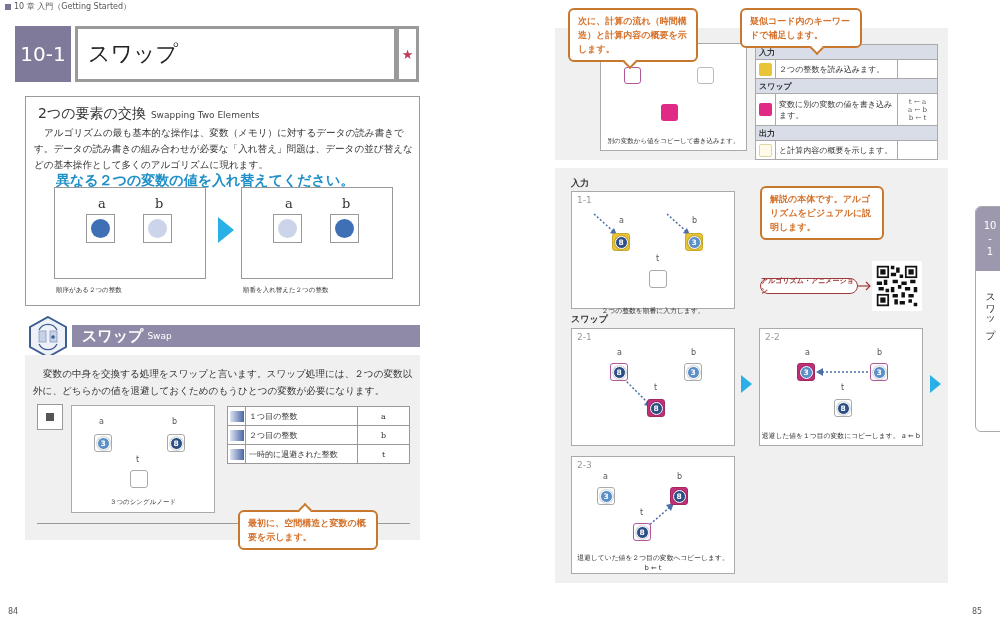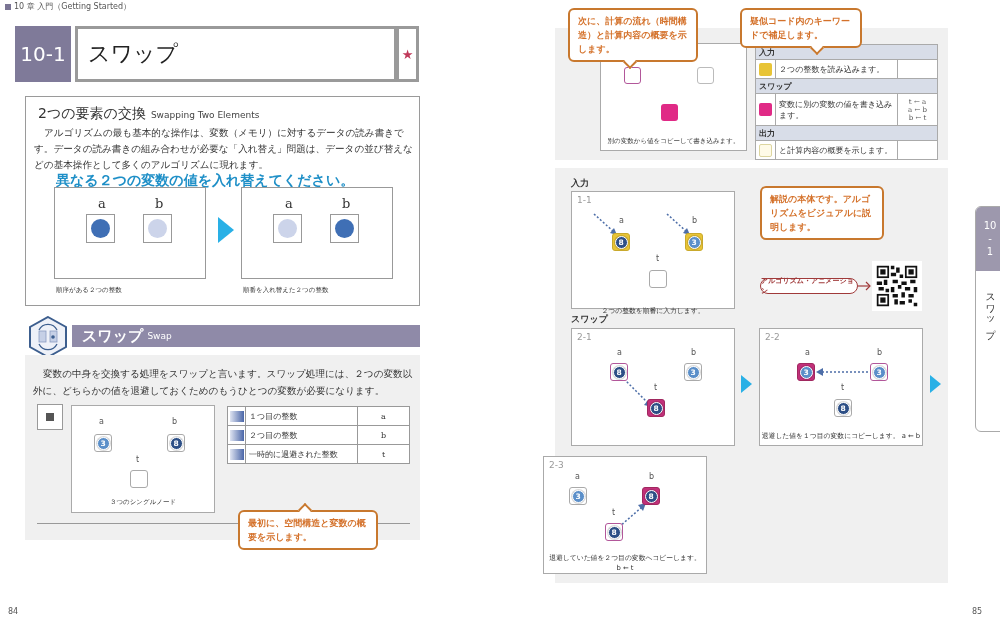--- a/index.html
+++ b/index.html
@@ -306,21 +306,21 @@
     </div>
   <div class="lbl" style="left:81px;top:54px;">t</div>
   <div class="snode" style="left:74px;top:70px;">
       <div class="num n8">8</div>
     </div>
   <div class="cap" style="top:102px;">退避した値を１つ目の変数にコピーします。 a ← b</div>
 </div>
 
 <div class="tri" style="left:930px;top:375px;border-top-width:9px;border-bottom-width:9px;border-left-width:11px;"></div>
 
-<div class="step" style="left:543px;top:456px;width:164px;height:118px;">
+<div class="step" style="left:571px;top:456px;width:164px;height:118px;">
   <div class="sid">2-3</div>
   <svg style="position:absolute;left:0;top:0" width="164" height="118">
     <line x1="75" y1="70" x2="98" y2="50" stroke="#4d6ea8" stroke-width="1.5" stroke-dasharray="2,2"></line>
     <polygon points="102,46 99,54 94,48" fill="#4d6ea8"></polygon>
   </svg>
   <div class="lbl" style="left:31px;top:15px;">a</div>
   <div class="lbl" style="left:105px;top:15px;">b</div>
   <div class="snode" style="left:25px;top:30px;">
       <div class="num n3">3</div>
     </div>

